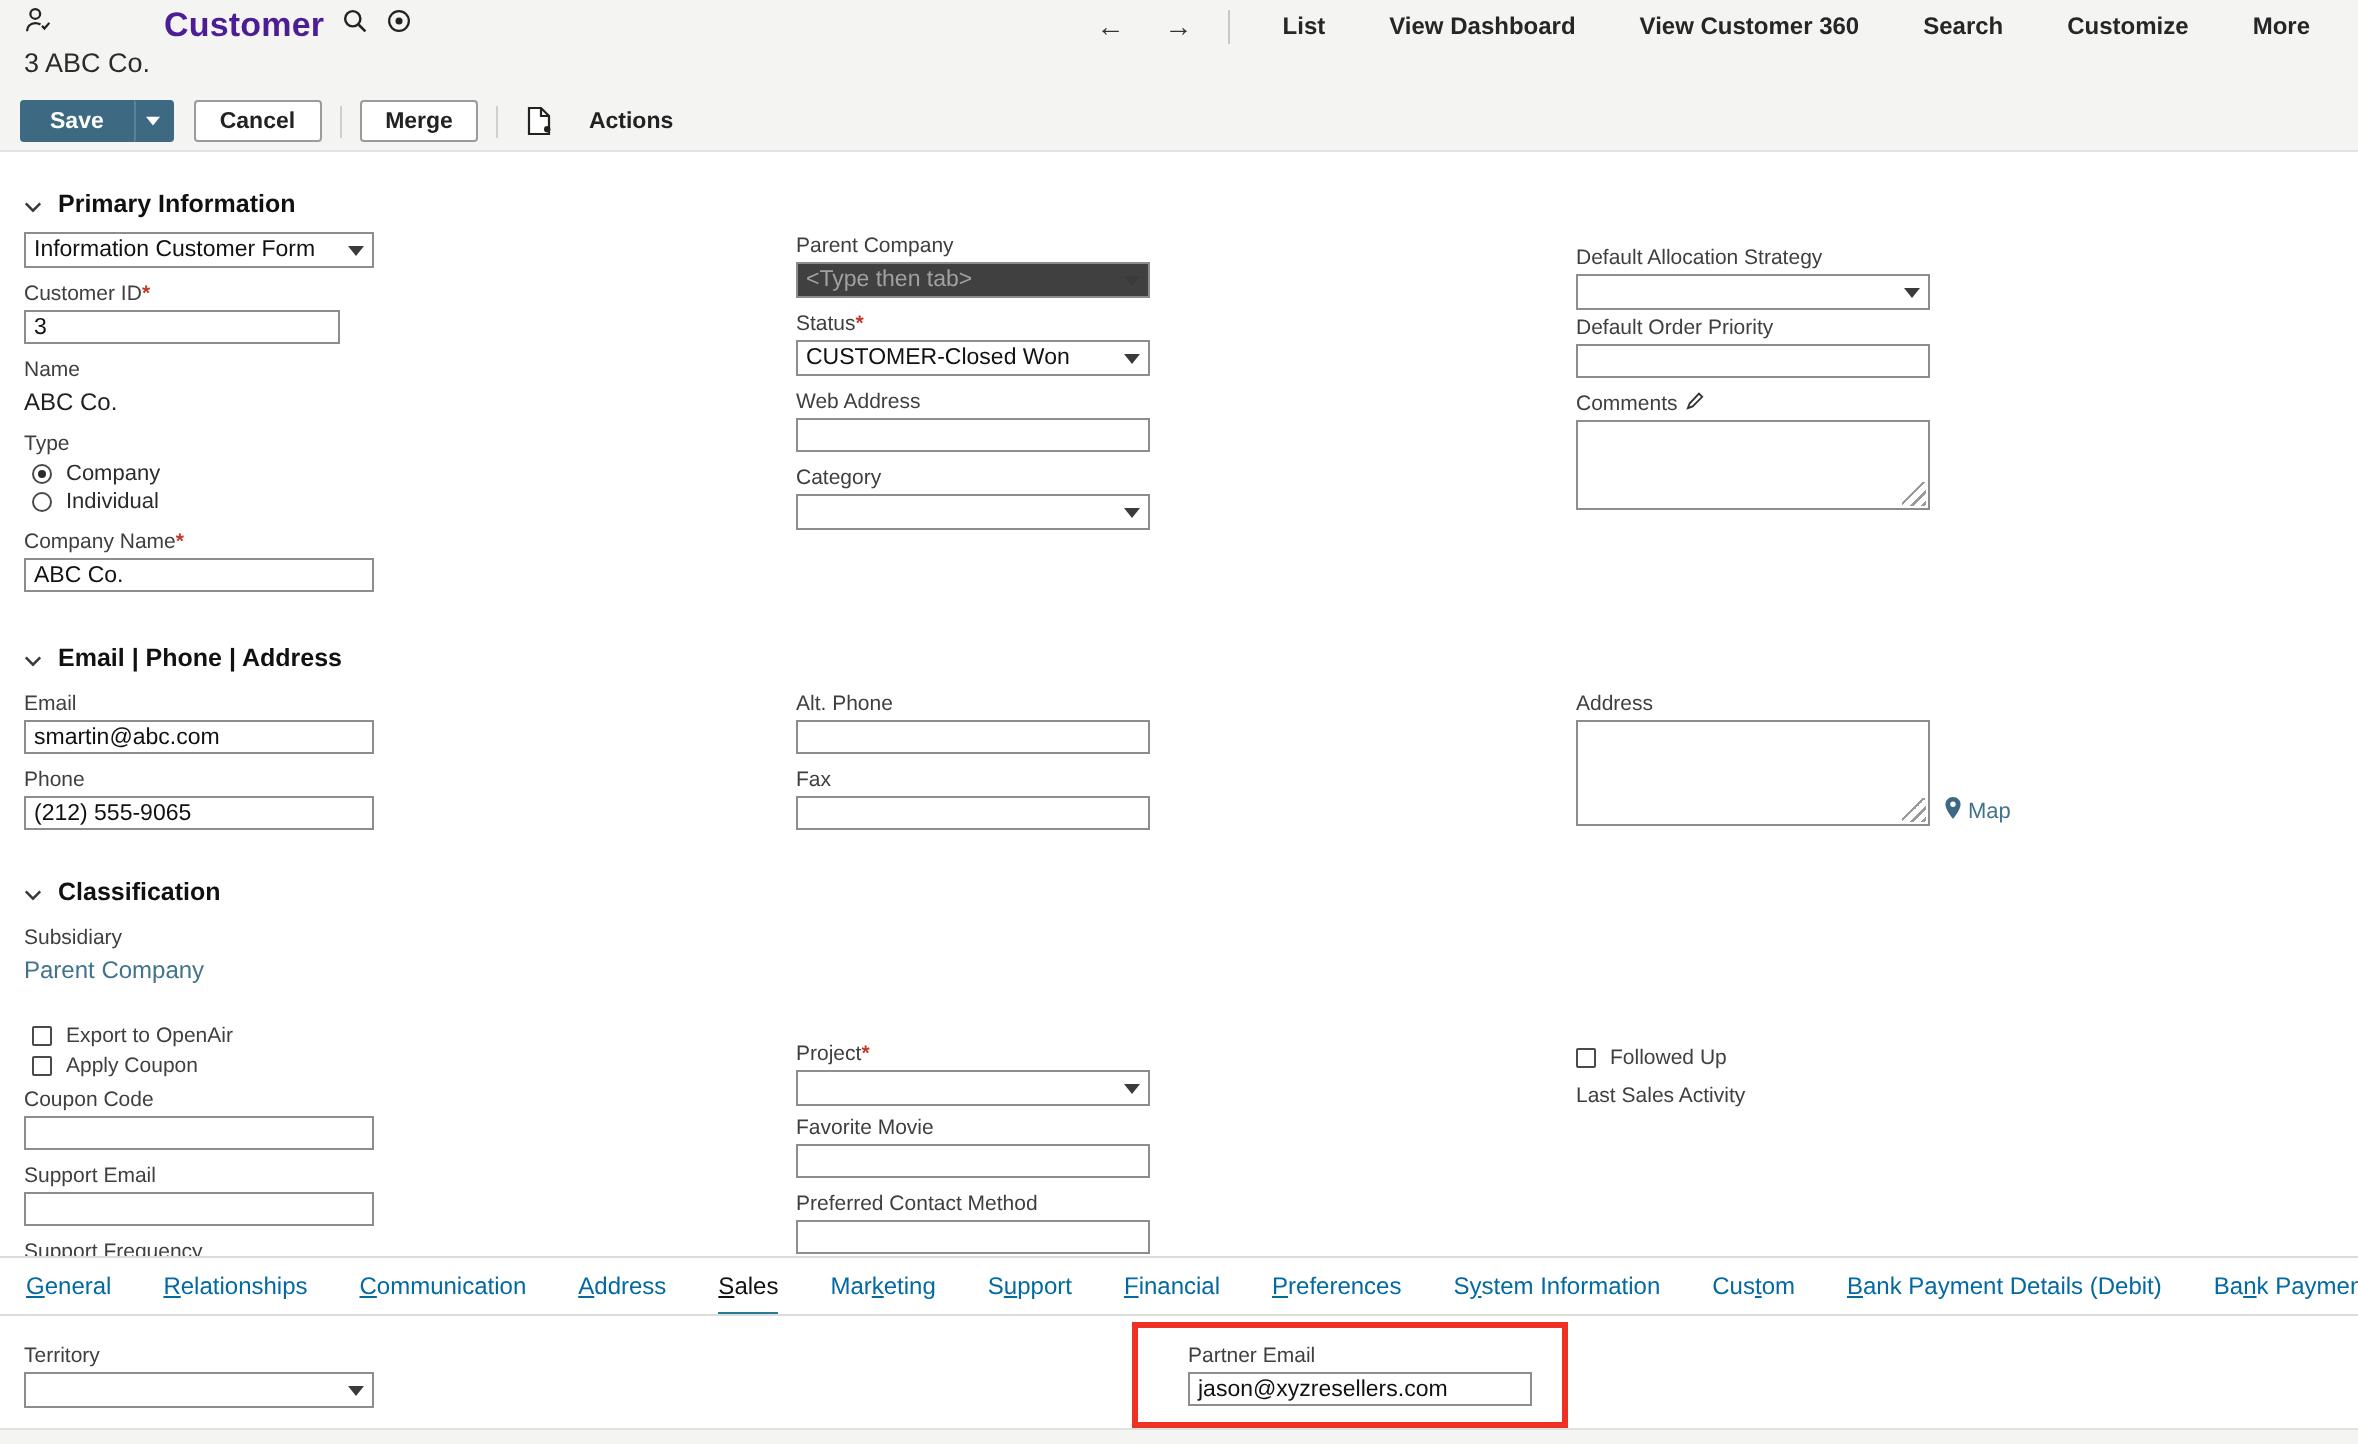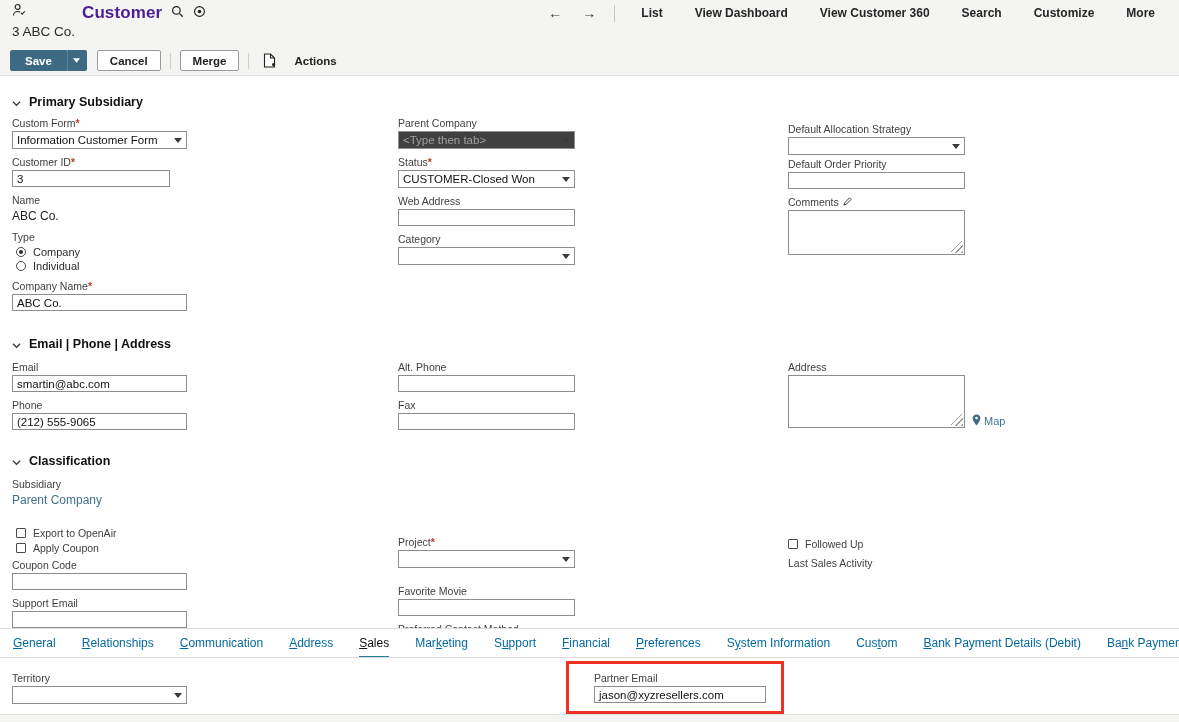--- a/index.html
+++ b/index.html
@@ -266,30 +266,27 @@
 
 <div class="body-area">
 
   <div class="section" style="padding-top:19px;">
     <div class="sec-head">
       <span class="chev">
         <svg width="9" height="9" viewBox="0 0 10 10">
             <polyline points="1,3 5,7 9,3" fill="none" stroke="#3a3a3a" stroke-width="1.4"></polyline>
           </svg>
       </span>
-      <span>Primary Subsidiary</span>
+      <span>Primary Information</span>
     </div>
 
     <div class="cols" style="padding-top:7px;">
 
       <div class="col">
         <div class="fld">
-          <div class="lbl">
-            <span>Custom Form</span><span class="req">*</span>
-          </div>
           <div class="sel w175">
             <span>Information Customer Form</span>
               <span class="caret"></span>
           </div>
         </div>
         <div class="fld" style="margin-top:6px">
           <div class="lbl">
             <span>Customer ID</span><span class="req">*</span>
           </div>
           <div class="ipt w158">3</div>
@@ -477,21 +474,21 @@
         <div style="height:58px"></div>
         <div class="fld">
           <div class="lbl">
             <span>Project</span><span class="req">*</span>
           </div>
           <div class="sel w177">
             <span></span>
               <span class="caret"></span>
           </div>
         </div>
-        <div class="fld" style="margin-top:16px">
+        <div class="fld" style="margin-top:4px">
           <div class="lbl">Favorite Movie</div>
           <div class="ipt w177"></div>
         </div>
         <div class="fld" style="margin-top:6px">
           <div class="lbl">Preferred Contact Method</div>
           <div class="ipt w177"></div>
         </div>
         <div class="fld" style="margin-top:6px">
           <div class="lbl">Map</div>
           <div class="ipt w177" style="font-size:11px">http://maps.google.com?q=%20%20%20</div>

